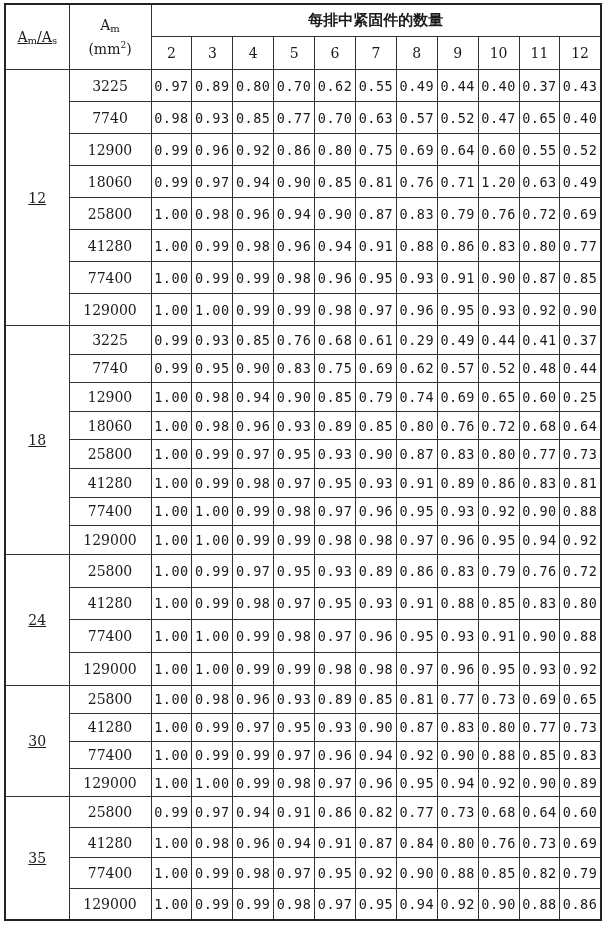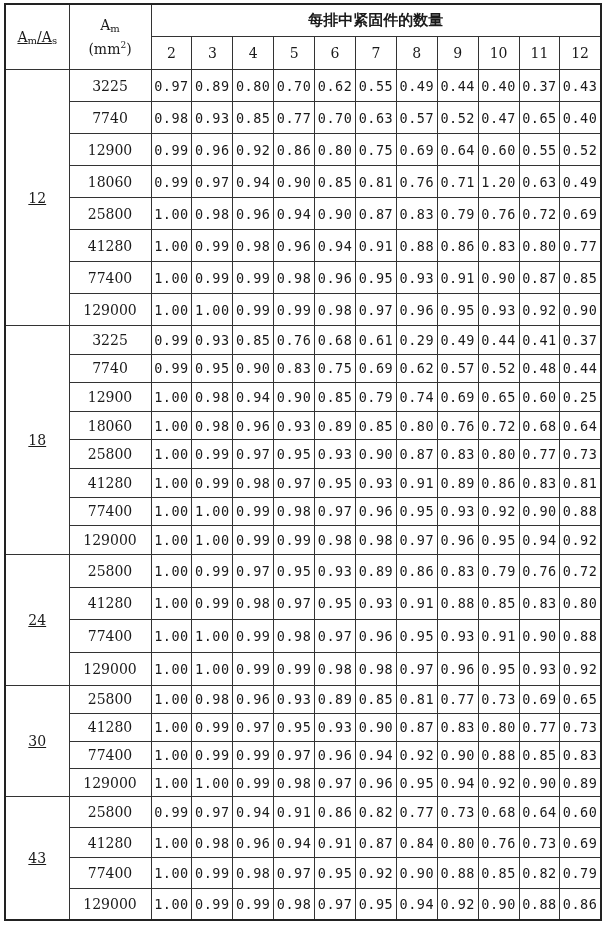--- a/index.html
+++ b/index.html
@@ -392,21 +392,21 @@
         <td class="val">0.98</td>
         <td class="val">0.97</td>
         <td class="val">0.96</td>
         <td class="val">0.95</td>
         <td class="val">0.94</td>
         <td class="val">0.92</td>
         <td class="val">0.90</td>
         <td class="val">0.89</td>
       </tr>
       <tr class="g35">
-        <td rowspan="4" class="ratio">43</td>
+        <td rowspan="4" class="ratio">35</td>
         <td class="area">25800</td>
         <td class="val">0.99</td>
         <td class="val">0.97</td>
         <td class="val">0.94</td>
         <td class="val">0.91</td>
         <td class="val">0.86</td>
         <td class="val">0.82</td>
         <td class="val">0.77</td>
         <td class="val">0.73</td>
         <td class="val">0.68</td>

